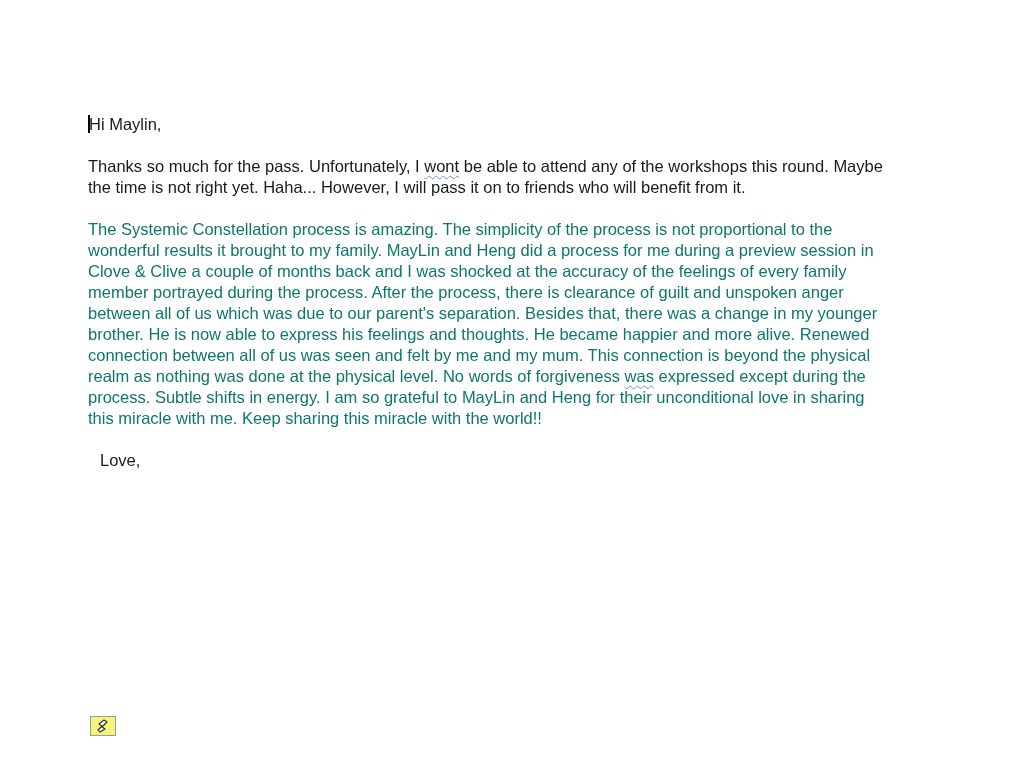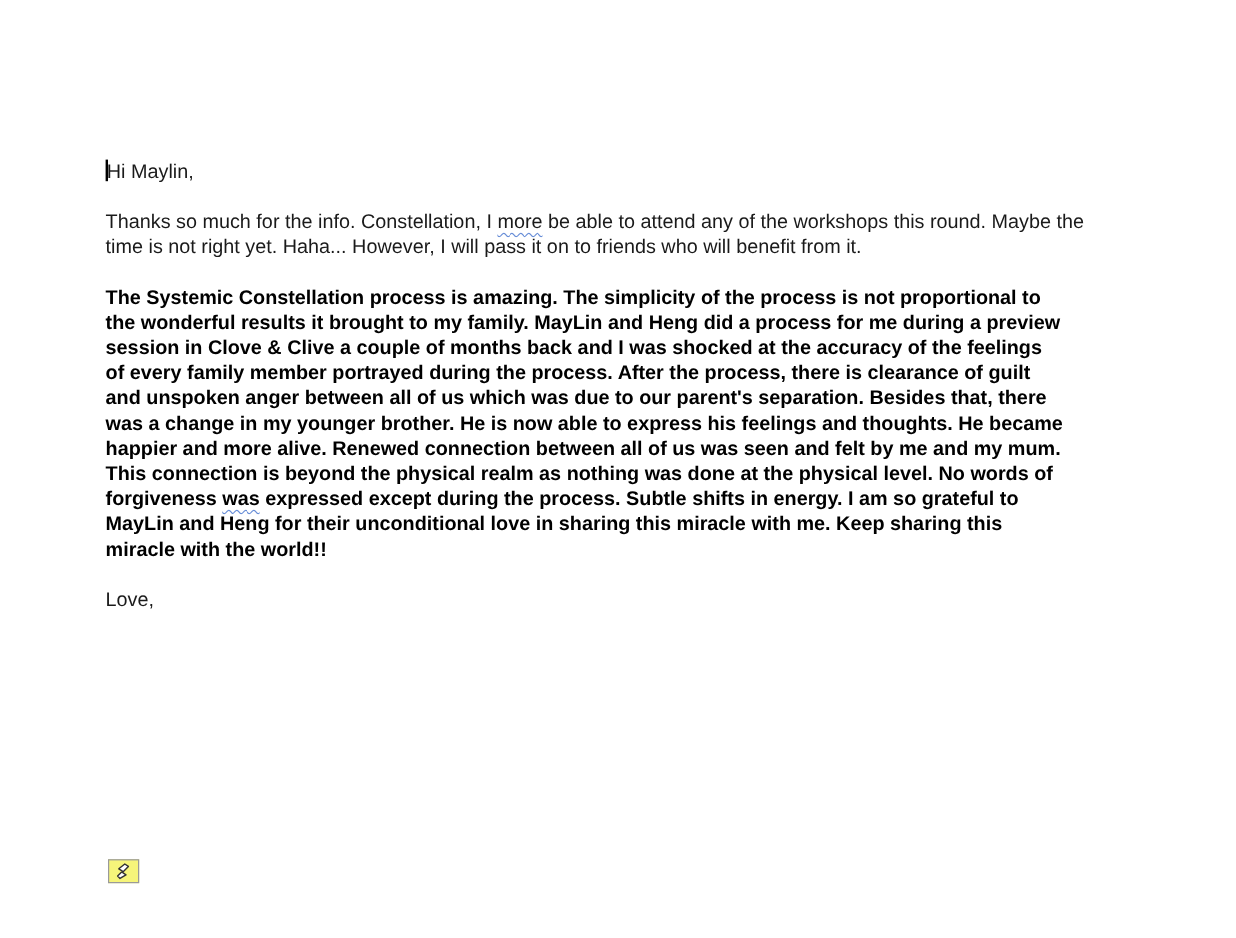--- a/index.html
+++ b/index.html
@@ -12,67 +12,67 @@
       height: 782px;
       position: relative;
       overflow: hidden;
       font-family: "Liberation Sans", sans-serif;
       font-size: 16.5px;
       color: #1a1a1a;
     }
     .doc {
       position: absolute;
       left: 88px;
-      top: 133px;
+      top: 114px;
       width: 820px;
       line-height: 21px;
     }
     .para { margin: 0 0 21px 0; white-space: pre-line; }
     .para.first { position: relative; }
     .cursor {
       display: inline-block;
       width: 2px;
       height: 18px;
       background: #000;
       vertical-align: -3px;
       margin-right: -1px;
     }
     .testimonial {
-      color: #000000;
-      font-weight: bold;
+      color: #0f766e;
+      font-weight: normal;
       margin: 0 0 21px 0;
       width: 800px;
     }
     .spell {
       text-decoration: underline wavy #6a8fd8;
       text-decoration-thickness: 1px;
       text-underline-offset: 3px;
     }
-    .sig { margin: 0; }
+    .sig { margin: 12px; }
     .attach {
       position: absolute;
       left: 90px;
       top: 716px;
       width: 26px;
       height: 20px;
       background: #f6f57a;
       border: 1px solid #9a9a9a;
       box-sizing: border-box;
       display: flex;
       align-items: center;
       justify-content: center;
     }
   </style>
 </head>
 <body>
 
 <div class="doc">
   <p class="para first"><span class="cursor"></span><span>Hi Maylin,</span></p>
 
-  <p class="para"><span>Thanks so much for the info. Constellation, I </span><span class="spell">more</span><span> be able to attend any of the workshops this round. Maybe the time is not right yet. Haha... However, I will pass it on to friends who will benefit from it.</span></p>
+  <p class="para"><span>Thanks so much for the pass. Unfortunately, I </span><span class="spell">wont</span><span> be able to attend any of the workshops this round. Maybe the time is not right yet. Haha... However, I will pass it on to friends who will benefit from it.</span></p>
 
 
   <p class="testimonial"><span>The Systemic Constellation process is amazing. The simplicity of the process is not proportional to the wonderful results it brought to my family. MayLin and Heng did a process for me during a preview session in Clove &amp; Clive a couple of months back and I was shocked at the accuracy of the feelings of every family member portrayed during the process. After the process, there is clearance of guilt and unspoken anger between all of us which was due to our parent's separation. Besides that, there was a change in my younger brother. He is now able to express his feelings and thoughts. He became happier and more alive. Renewed connection between all of us was seen and felt by me and my mum. This connection is beyond the physical realm as nothing was done at the physical level. No words of forgiveness </span><span class="spell">was</span><span> expressed except during the process. Subtle shifts in energy. I am so grateful to MayLin and Heng for their unconditional love in sharing this miracle with me. Keep sharing this miracle with the world!!</span></p>
 
 
 
   <p class="sig">Love,</p>
 </div>
 
 <div class="attach">

